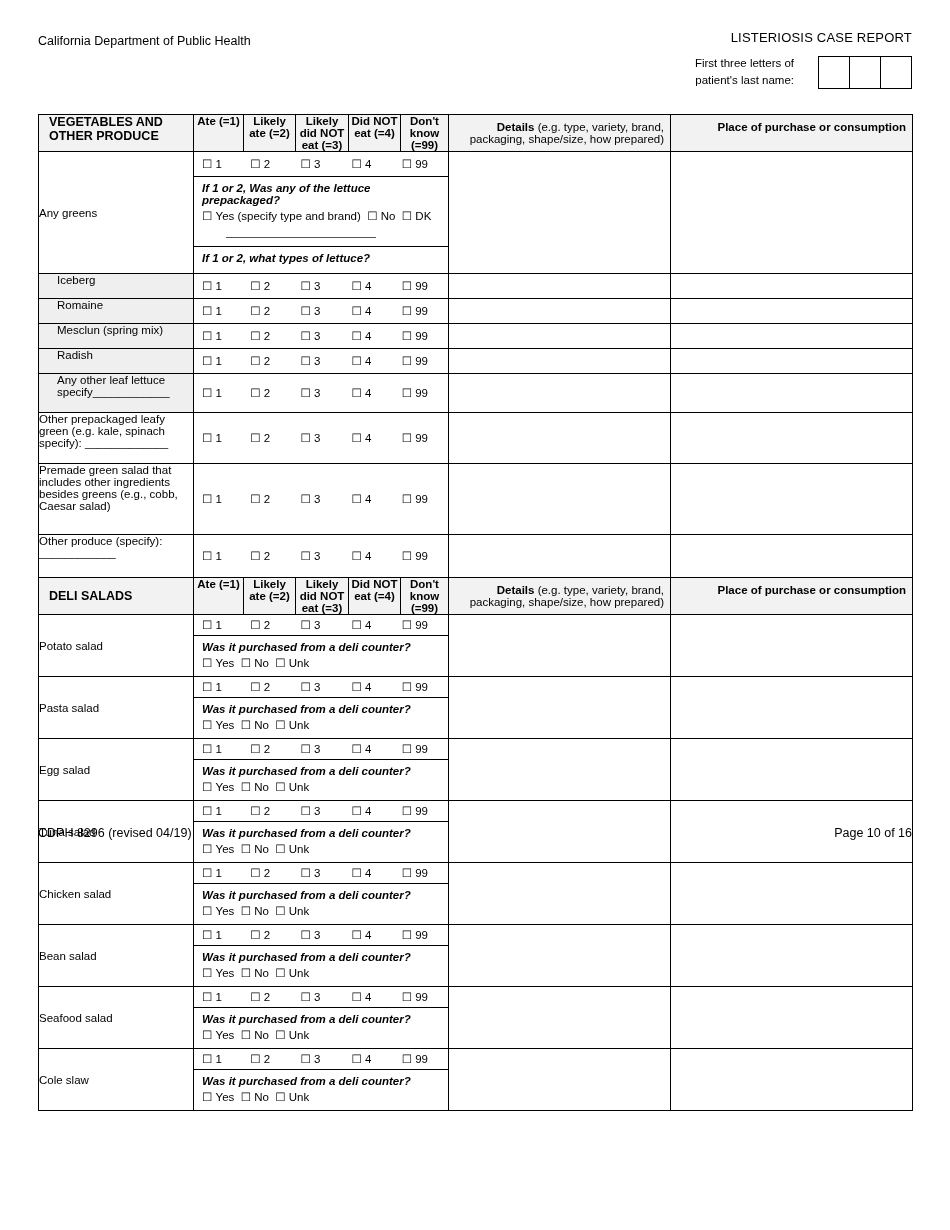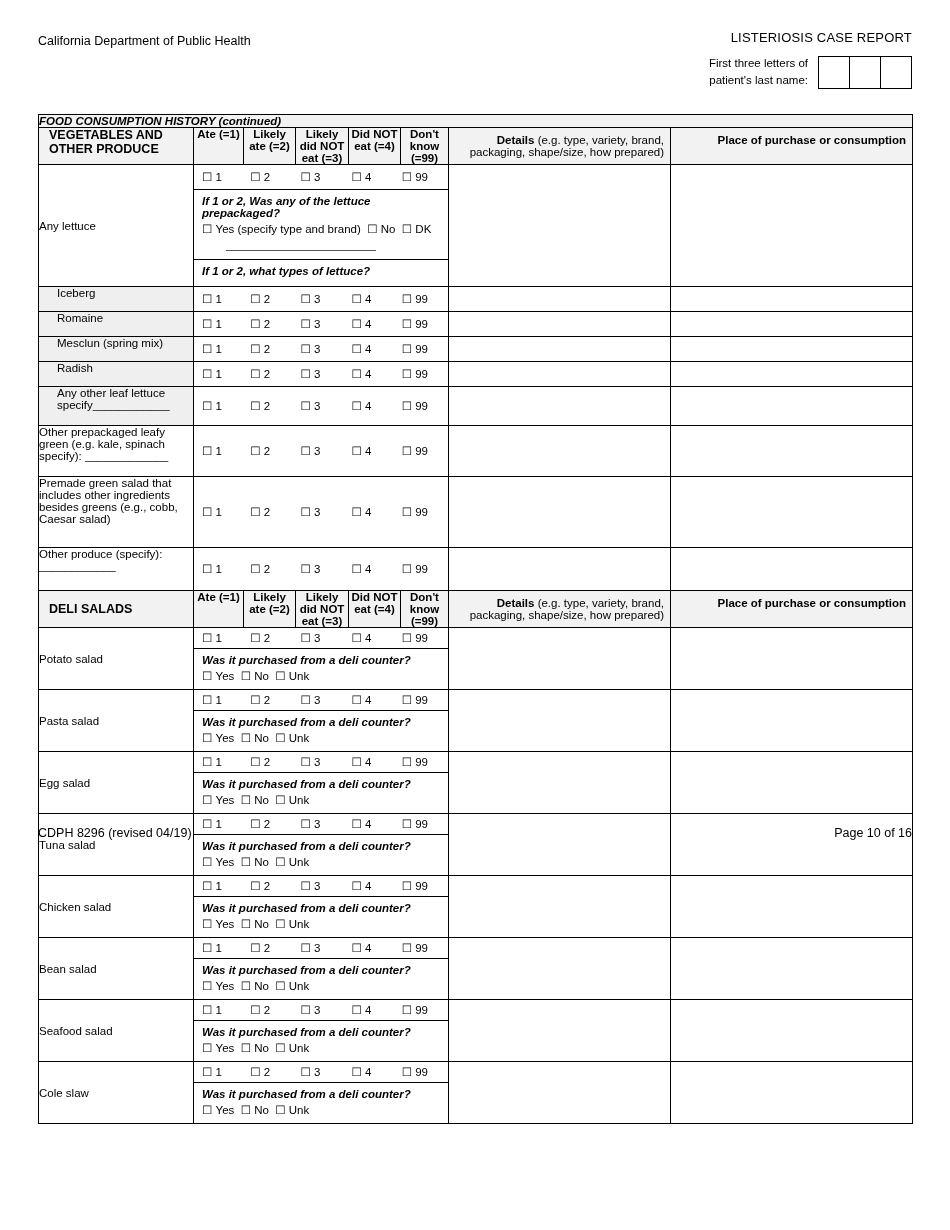--- a/index.html
+++ b/index.html
@@ -36,21 +36,21 @@
   }
   .hdr-title {
     font-size: 13px;
     letter-spacing: .2px;
     margin-bottom: 10px;
   }
   .name-row {
     display: flex;
     align-items: center;
     justify-content: flex-end;
-    gap: 10px;
+    gap: 24px;
     margin-left: 36px;
   }
   .name-label {
     font-size: 11.5px;
     line-height: 17px;
     text-align: right;
   }
   .name-boxes {
     display: flex;
     border: 1px solid #000;
@@ -190,42 +190,39 @@
       <col style="width:50px">
       <col style="width:52px">
       <col style="width:53px">
       <col style="width:52px">
       <col style="width:48px">
       <col style="width:222px">
       <col style="width:242px">
     </colgroup>
 
     <tbody>
-        <tr>
-      <td class="sec-title" colspan="8">FOOD CONSUMPTION HISTORY (continued)</td>
-    </tr>
 
     <tr>
       <td class="colhead left" rowspan="1">VEGETABLES AND OTHER PRODUCE</td>
       <td class="colhead">Ate (=1)</td>
       <td class="colhead">Likely ate (=2)</td>
       <td class="colhead">Likely did NOT eat (=3)</td>
       <td class="colhead">Did NOT eat (=4)</td>
       <td class="colhead">Don't know (=99)</td>
       <td class="colhead details">
         <b>Details</b>
         <span>(e.g. type, variety, brand, packaging, shape/size, how prepared)</span>
       </td>
       <td class="colhead details">
         <b>Place of purchase or consumption</b>
       </td>
     </tr>
 
     <tr>
-      <td class="itemcell" style="vertical-align:middle">Any lettuce</td>
+      <td class="itemcell" style="vertical-align:middle">Any greens</td>
       <td class="codes" colspan="5">
         <div class="codes-row">
           <span class="c1">☐&nbsp;<span>1</span></span>
           <span class="c2">☐&nbsp;<span>2</span></span>
           <span class="c3">☐&nbsp;<span>3</span></span>
           <span class="c4">☐&nbsp;<span>4</span></span>
           <span class="c5">☐&nbsp;<span>99</span></span>
         </div>
         <div class="sub">
           <span class="q">If 1 or 2, Was any of the lettuce prepackaged?</span>

